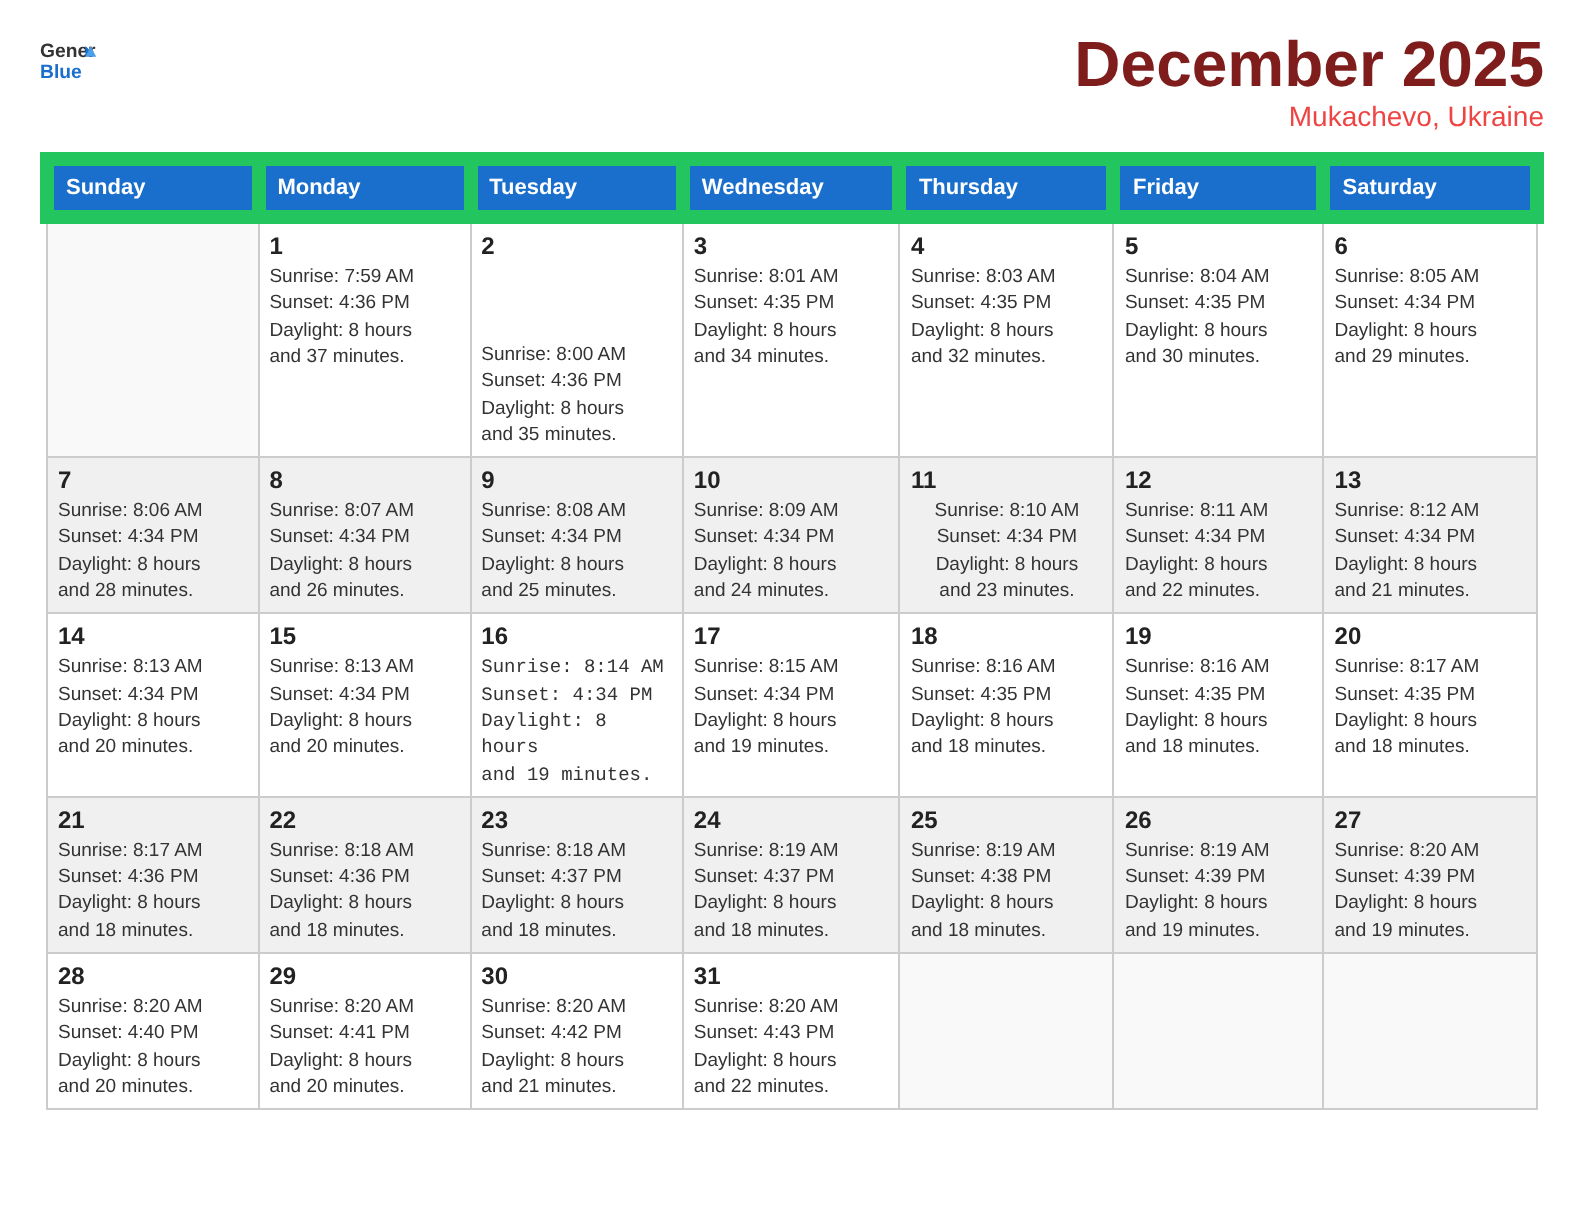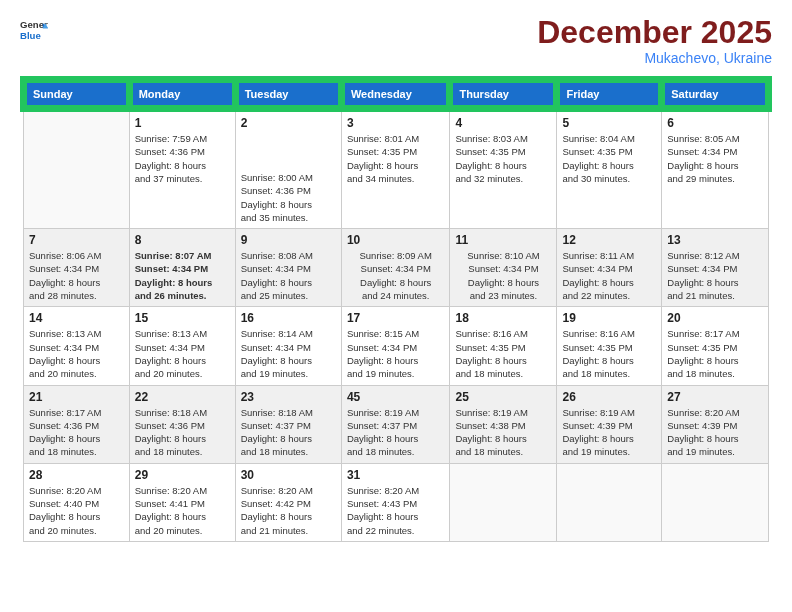--- a/index.html
+++ b/index.html
@@ -35,21 +35,21 @@
       text-align: right;
     }
     .month-title {
       font-size: 32px;
       font-weight: bold;
       color: #7f1d1d;
       line-height: 1;
     }
     .subtitle {
       font-size: 14px;
-      color: #3b82f6;
+      color: #ef4444;
       margin-top: 2px;
     }
     .calendar {
       width: 100%;
       border-collapse: collapse;
       font-size: 10px;
     }
     .calendar th {
       background: #1a6fcc;
       color: #fff;
@@ -166,35 +166,35 @@
         <tr class="shaded-row">
           <td>
             <span class="day-num">7</span>
             <div class="day-info" style="white-space: pre-line;">Sunrise: 8:06 AM
 Sunset: 4:34 PM
 Daylight: 8 hours
 and 28 minutes.</div>
           </td>
           <td>
             <span class="day-num">8</span>
-            <div class="day-info" style="white-space: pre-line; font-weight: bold;">Sunrise: 8:07 AM
+            <div class="day-info" style="white-space: pre-line;">Sunrise: 8:07 AM
 Sunset: 4:34 PM
 Daylight: 8 hours
 and 26 minutes.</div>
           </td>
           <td>
             <span class="day-num">9</span>
             <div class="day-info" style="white-space: pre-line;">Sunrise: 8:08 AM
 Sunset: 4:34 PM
 Daylight: 8 hours
 and 25 minutes.</div>
           </td>
           <td>
             <span class="day-num">10</span>
-            <div class="day-info" style="white-space: pre-line; text-align: center;">Sunrise: 8:09 AM
+            <div class="day-info" style="white-space: pre-line;">Sunrise: 8:09 AM
 Sunset: 4:34 PM
 Daylight: 8 hours
 and 24 minutes.</div>
           </td>
           <td>
             <span class="day-num">11</span>
             <div class="day-info" style="white-space: pre-line; text-align: center;">Sunrise: 8:10 AM
 Sunset: 4:34 PM
 Daylight: 8 hours
 and 23 minutes.</div>
@@ -224,21 +224,21 @@
           </td>
           <td>
             <span class="day-num">15</span>
             <div class="day-info" style="white-space: pre-line;">Sunrise: 8:13 AM
 Sunset: 4:34 PM
 Daylight: 8 hours
 and 20 minutes.</div>
           </td>
           <td>
             <span class="day-num">16</span>
-            <div class="day-info" style="white-space: pre-line;">Sunrise: 8:14 AM
+            <div class="day-info" style="white-space: pre-line; font-family: Liberation Mono, monospace;">Sunrise: 8:14 AM
 Sunset: 4:34 PM
 Daylight: 8 hours
 and 19 minutes.</div>
           </td>
           <td>
             <span class="day-num">17</span>
             <div class="day-info" style="white-space: pre-line;">Sunrise: 8:15 AM
 Sunset: 4:34 PM
 Daylight: 8 hours
 and 19 minutes.</div>
@@ -281,21 +281,21 @@
 and 18 minutes.</div>
           </td>
           <td>
             <span class="day-num">23</span>
             <div class="day-info" style="white-space: pre-line;">Sunrise: 8:18 AM
 Sunset: 4:37 PM
 Daylight: 8 hours
 and 18 minutes.</div>
           </td>
           <td>
-            <span class="day-num">45</span>
+            <span class="day-num">24</span>
             <div class="day-info" style="white-space: pre-line;">Sunrise: 8:19 AM
 Sunset: 4:37 PM
 Daylight: 8 hours
 and 18 minutes.</div>
           </td>
           <td>
             <span class="day-num">25</span>
             <div class="day-info" style="white-space: pre-line;">Sunrise: 8:19 AM
 Sunset: 4:38 PM
 Daylight: 8 hours

